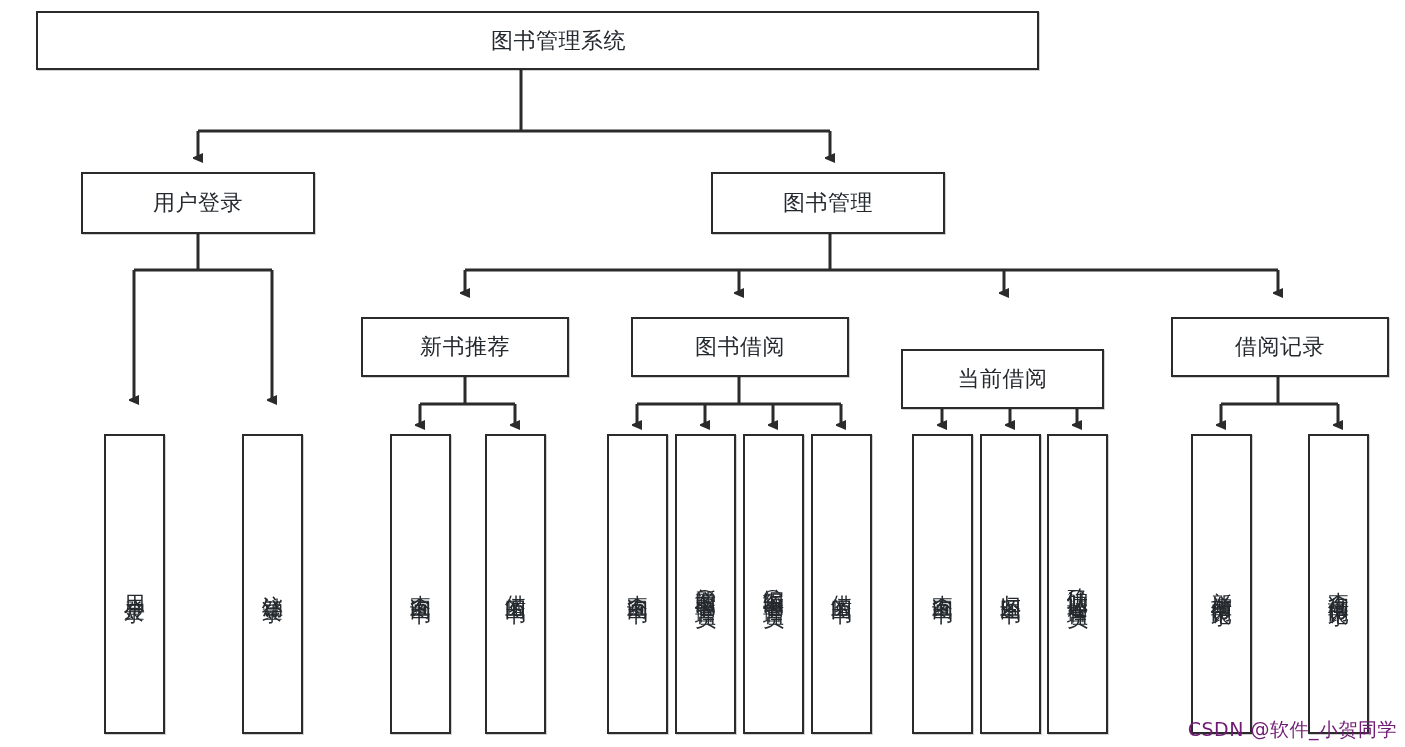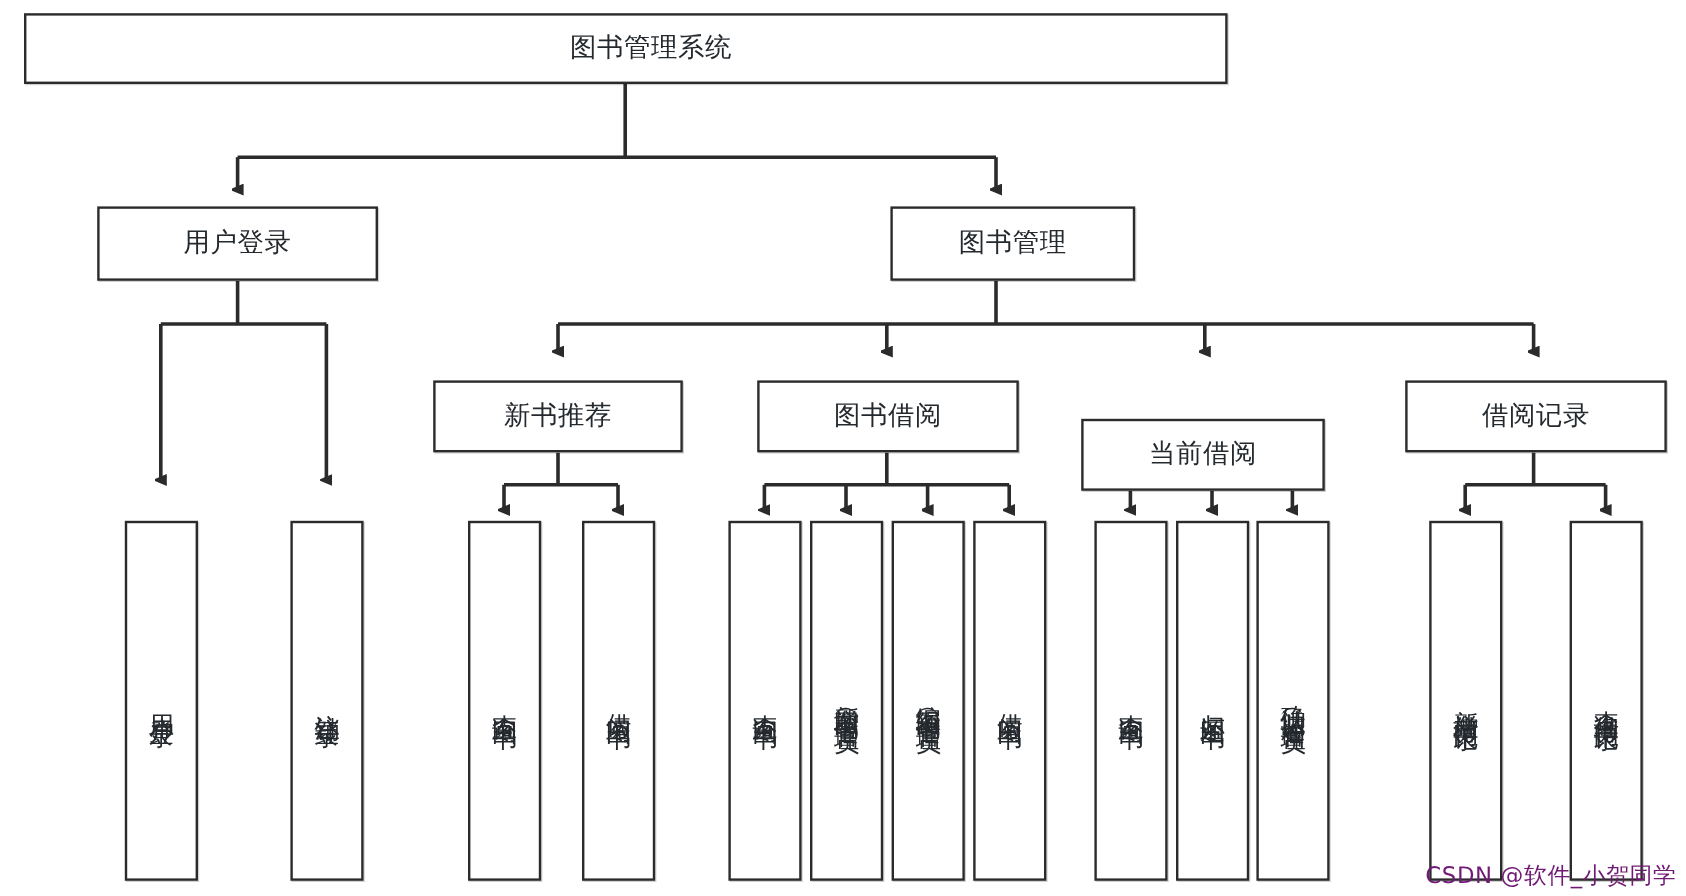--- a/index.html
+++ b/index.html
@@ -113,45 +113,45 @@
       <path d="M1010,404 L1010,425" marker-end="url(#arrowhead)"></path>
       <path d="M1077,404 L1077,425" marker-end="url(#arrowhead)"></path>
 
       <path d="M1278,377 L1278,404"></path>
       <path d="M1221,404 L1338,404"></path>
       <path d="M1221,404 L1221,425" marker-end="url(#arrowhead)"></path>
       <path d="M1338,404 L1338,425" marker-end="url(#arrowhead)"></path>
     </g>
   </svg>
 
-  <div class="node-box" style="left:20px; top:11px; width:1003px; height:59px;padding-left:42px;">
+  <div class="node-box" style="left:36px; top:11px; width:1003px; height:59px;padding-left:42px;">
     <span class="node-label">图书管理系统</span>
   </div>
 
   <div class="node-box" style="left:81px; top:172px; width:234px; height:62px;">
     <span class="node-label">用户登录</span>
   </div>
 
-  <div class="node-box" style="left:711px; top:172px; width:204px; height:62px;margin-left:31px;">
+  <div class="node-box" style="left:711px; top:172px; width:234px; height:62px;">
     <span class="node-label">图书管理</span>
   </div>
 
   <div class="node-box" style="left:631px; top:317px; width:218px; height:60px;">
     <span class="node-label">图书借阅</span>
   </div>
 
   <div class="node-box" style="left:361px; top:317px; width:208px; height:60px;">
     <span class="node-label">新书推荐</span>
   </div>
 
   <div class="node-box" style="left:901px; top:317px; width:203px; height:60px;margin-top:32px;">
     <span class="node-label">当前借阅</span>
   </div>
 
-  <div class="node-box" style="left:1171px; top:317px; width:218px; height:60px;">
+  <div class="node-box" style="left:1171px; top:317px; width:218px; height:60px;font-family:Liberation Serif, serif;">
     <span class="node-label">借阅记录</span>
   </div>
 
   <div class="node-box vertical" style="left:104px; top:434px; width:61px; height:300px;">
     <span class="node-label">用户登录</span>
   </div>
 
   <div class="node-box vertical" style="left:242px; top:434px; width:61px; height:300px;">
     <span class="node-label">注销登录</span>
   </div>

